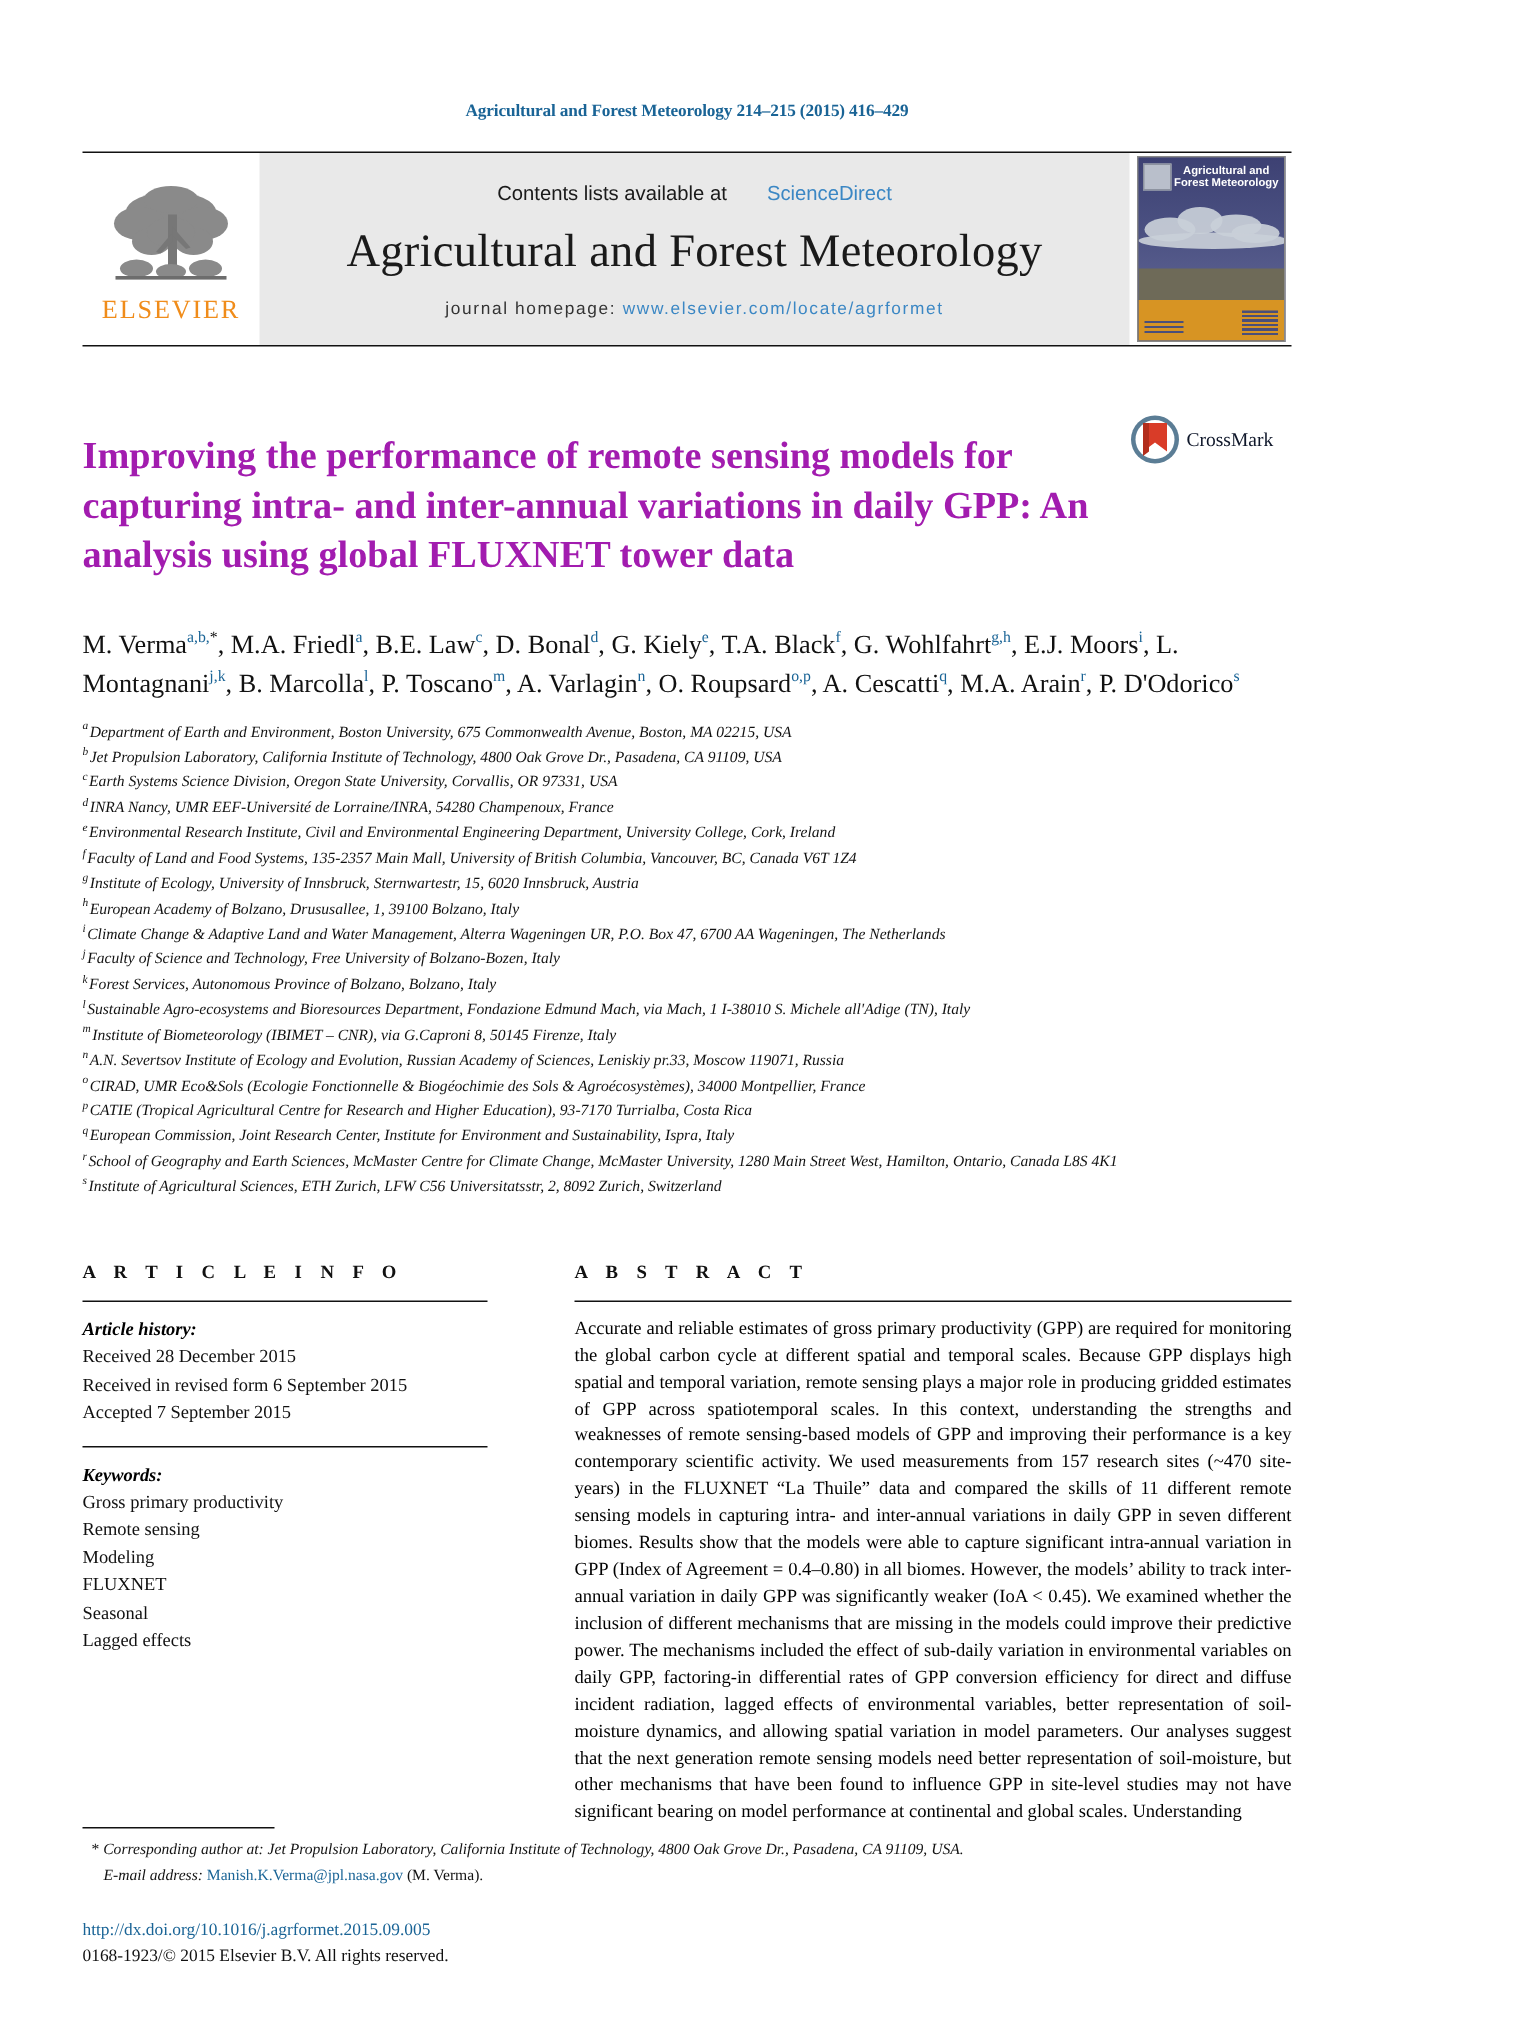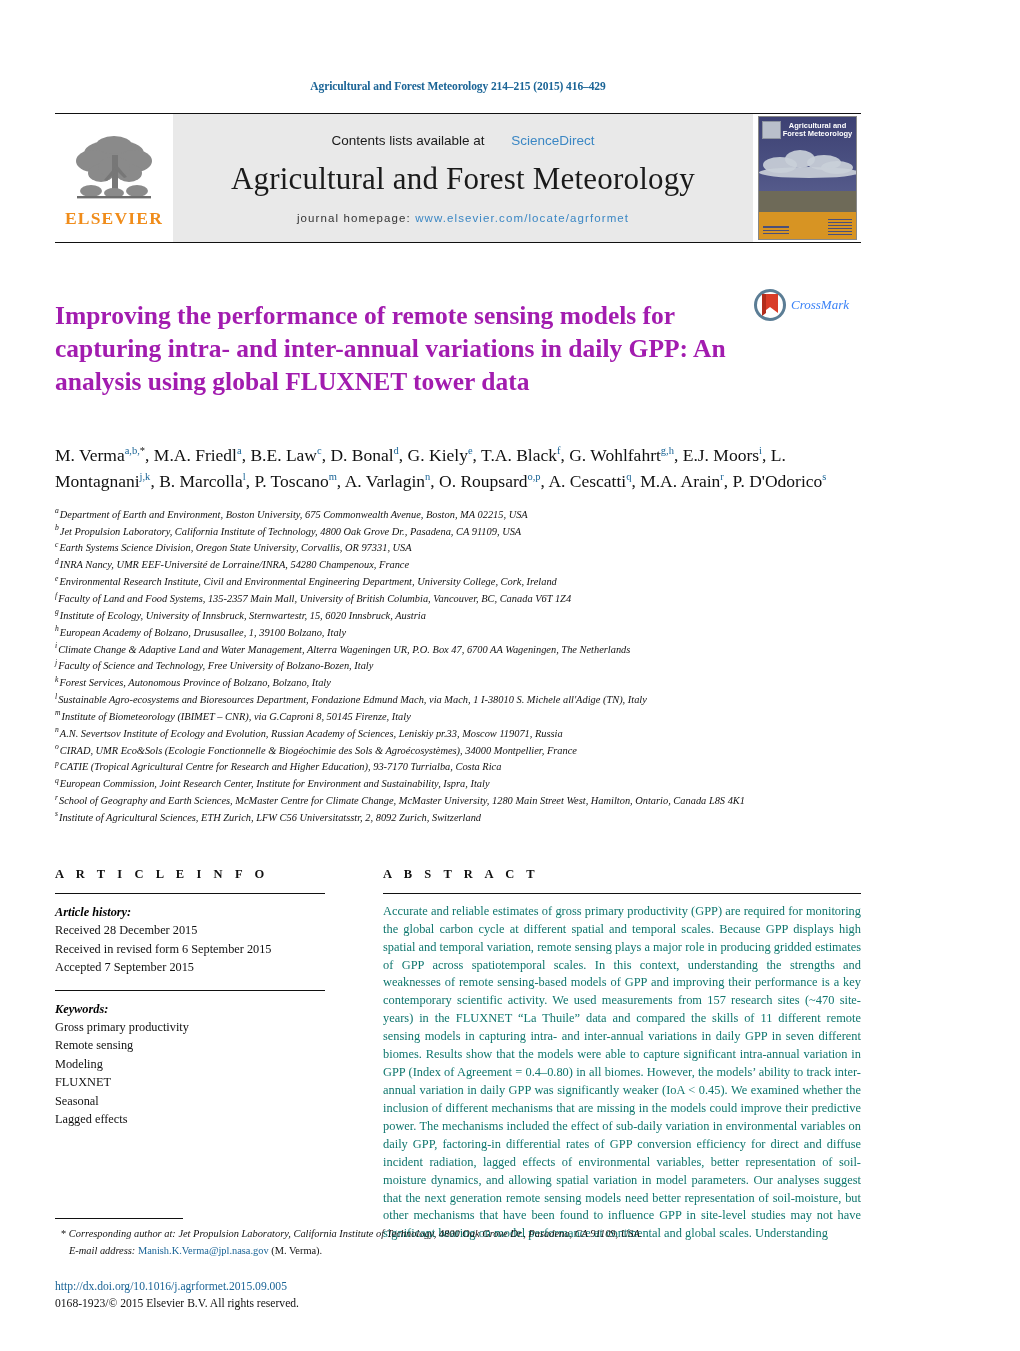--- a/index.html
+++ b/index.html
@@ -13,21 +13,21 @@
     font-family: "Liberation Serif", "DejaVu Serif", serif;
     color: #000000;
     position: relative;
     overflow: hidden;
   }
   .page {
     width: 916px;
     height: 1351px;
     position: relative;
     box-sizing: border-box;
-    padding: 12px 55px;
+    padding: 0 55px;
   }
 
   
   .running-head {
     text-align: center;
     color: #1a6496;
     font-weight: bold;
     font-size: 11.5px;
     letter-spacing: -0.1px;
     padding-top: 68px;
@@ -45,21 +45,20 @@
     position: relative;
   }
   .elsevier-logo {
     width: 118px;
     flex: 0 0 118px;
     display: flex;
     flex-direction: column;
     align-items: center;
     justify-content: center;
     padding-top: 4px;
-    font-weight: bold;
   }
   .tree-svg { display:block; }
   .elsevier-word {
     font-family: "Liberation Serif", serif;
     color: #F08C1A;
     font-size: 17.5px;
     letter-spacing: 1.2px;
     line-height: 1;
     margin-top: 1px;
   }
@@ -168,27 +167,26 @@
     flex: 0 0 108px;
     display: flex;
     align-items: center;
     justify-content: flex-start;
     gap: 4px;
     padding-top: 6px;
   }
   .cm-text {
     font-family: "Liberation Serif", serif;
     font-size: 13px;
-    color: #3b82f6;
-    font-style: italic;
+    color: #0f172a;
   }
 
   
   .authors {
-    margin-top: 26px;
+    margin-top: 12px;
     font-family: "Liberation Serif", serif;
     font-size: 17.5px;
     line-height: 1.52;
     color: #111;
     max-width: 830px;
   }
   .authors sup, .sup {
     color: #1a6496;
     font-size: 10.5px;
     vertical-align: super;
@@ -251,21 +249,21 @@
     font-family: "Liberation Serif", serif;
     font-size: 12.3px;
     line-height: 1.5;
     color: #111;
   }
   .abstract-body {
     font-family: "Liberation Serif", serif;
     font-size: 12.4px;
     line-height: 1.445;
     text-align: justify;
-    color: #0f766e;
+    color: #000000;
     hyphens: auto;
   }
 
   
   .footer {
     position: absolute;
     left: 55px;
     right: 65px;
     bottom: 38px;
   }

